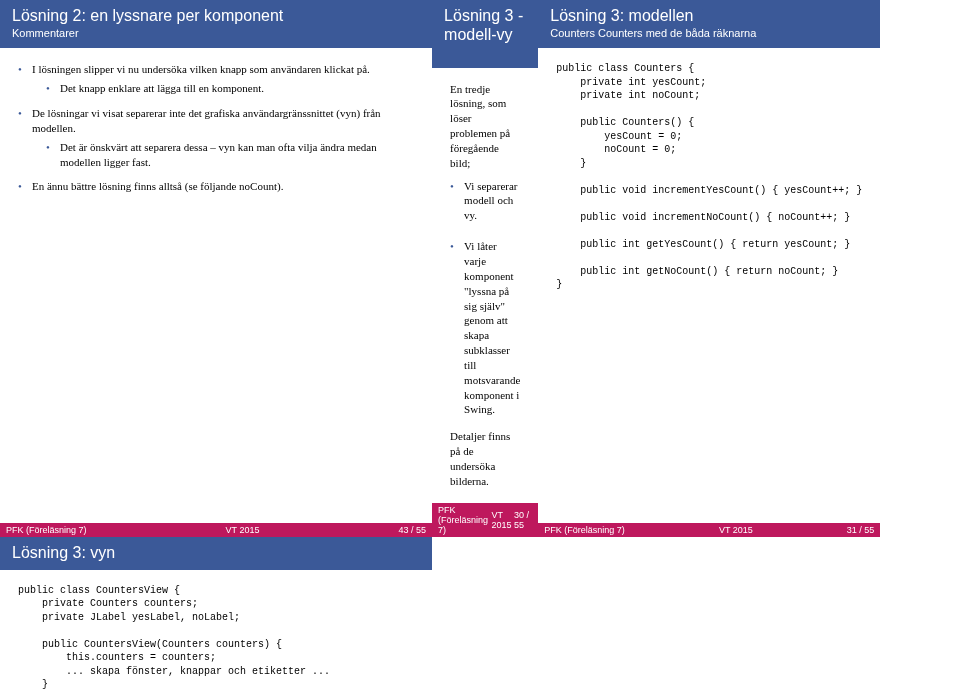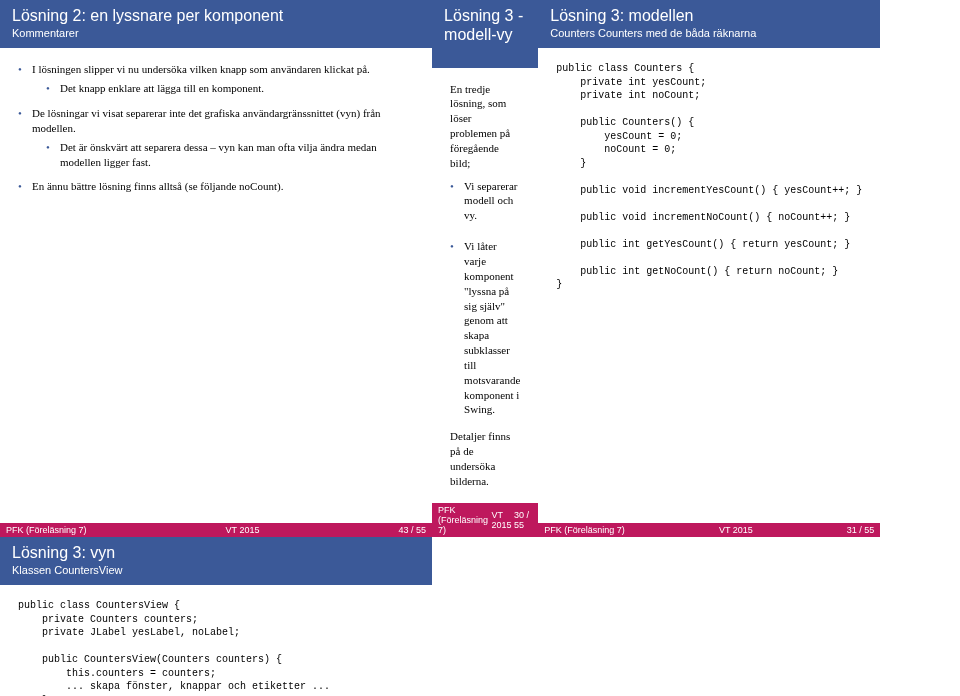--- a/index.html
+++ b/index.html
@@ -162,21 +162,20 @@
     <div class="slide-footer">
       <span>PFK (Föreläsning 7)</span>
       <span>VT 2015</span>
       <span>31 / 55</span>
     </div>
   </div>
 
   <div class="slide">
     <div class="slide-header">
       <div class="slide-title">Lösning 3: vyn</div>
-      <div class="slide-subtitle">Klassen CountersView</div>
     </div>
     <div class="slide-body">
       <pre class="code">public class CountersView {
     private Counters counters;
     private JLabel yesLabel, noLabel;
 
     public CountersView(Counters counters) {
         this.counters = counters;
         ... skapa fönster, knappar och etiketter ...
     }

